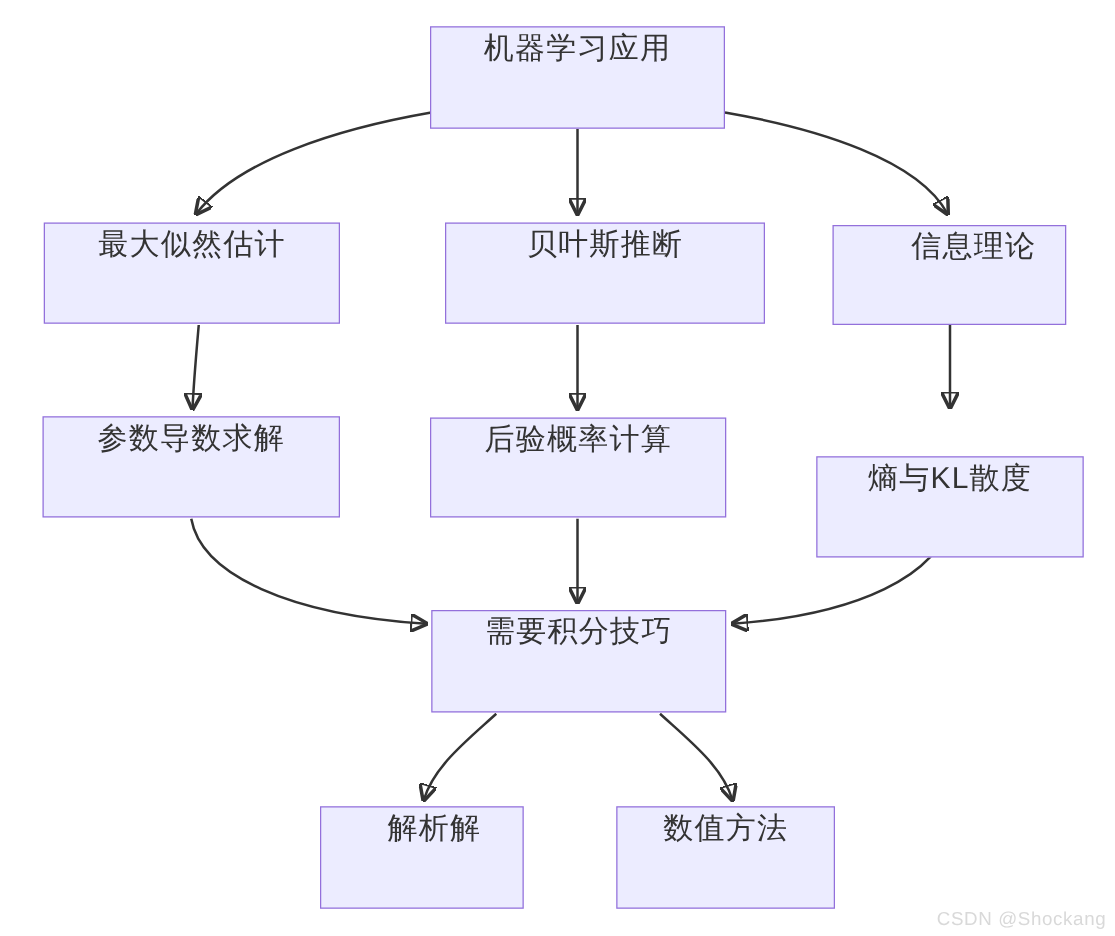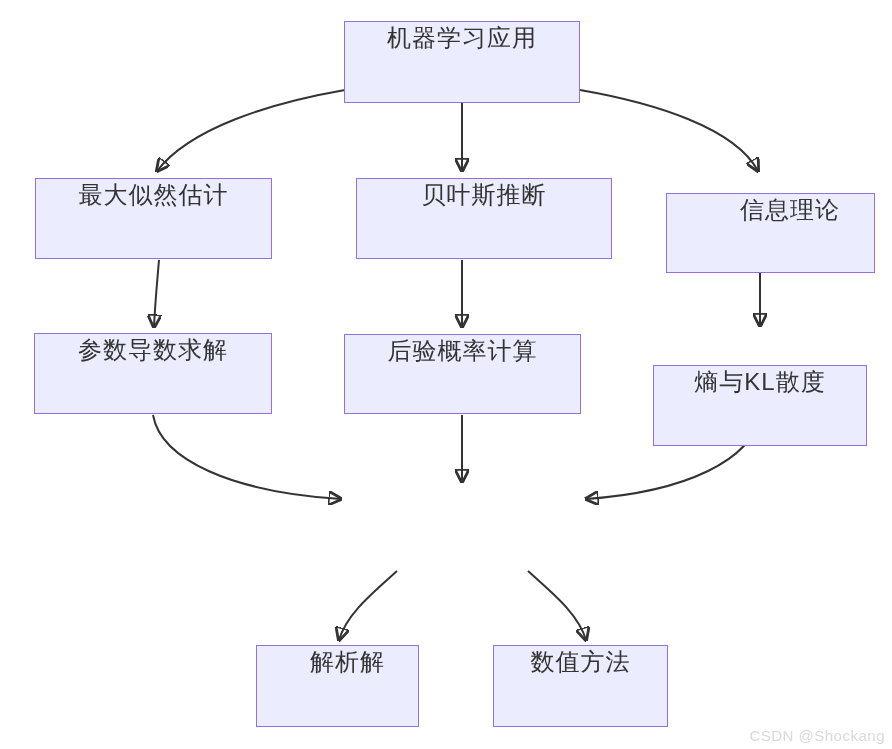--- a/index.html
+++ b/index.html
@@ -72,36 +72,39 @@
   </div>
 
   <div class="node" style="left:35px;  top:178px; width:237px; height:81px;">
     <span>最大似然估计</span>
   </div>
 
   <div class="node" style="left:356px; top:178px; width:256px; height:81px;">
     <span>贝叶斯推断</span>
   </div>
 
-  <div class="node" style="left:666px; top:193px; width:209px; height:80px;padding-left:39px;">
+  <div class="node" style="left:666px; top:180px; width:187px; height:80px;padding-left:39px;">
     <span>信息理论</span>
   </div>
 
   <div class="node" style="left:34px;  top:333px; width:238px; height:81px;">
     <span>参数导数求解</span>
   </div>
 
   <div class="node" style="left:344px; top:334px; width:237px; height:80px;">
     <span>后验概率计算</span>
   </div>
 
   <div class="node" style="left:653px; top:333px; width:214px; height:81px;margin-top:32px;">
     <span>熵与KL散度</span>
   </div>
 
+  <div class="node" style="left:345px; top:488px; width:236px; height:82px;">
+    <span>需要积分技巧</span>
+  </div>
 
   <div class="node" style="left:256px; top:645px; width:163px; height:82px;padding-left:20px;">
     <span>解析解</span>
   </div>
 
   <div class="node" style="left:493px; top:645px; width:175px; height:82px;">
     <span>数值方法</span>
   </div>
 
   <div class="watermark">CSDN @Shockang</div>

